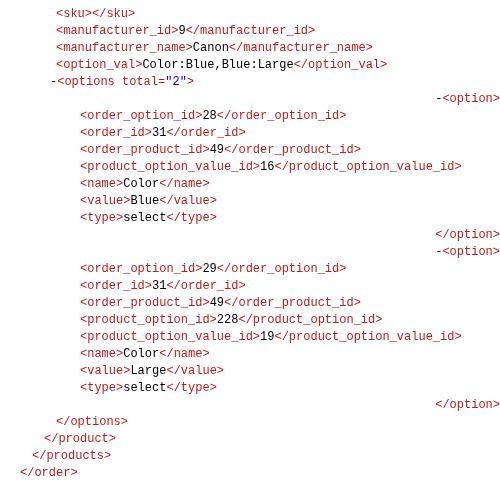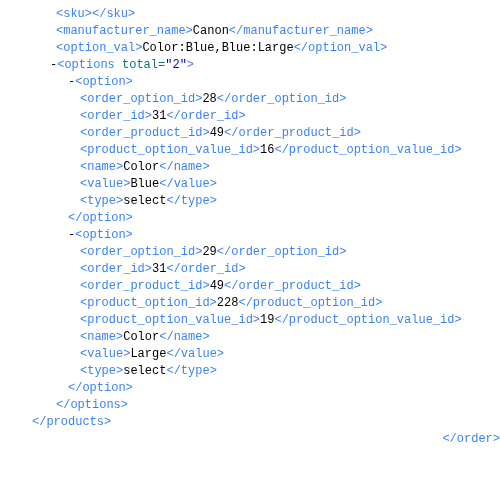--- a/index.html
+++ b/index.html
@@ -5,38 +5,39 @@
   body {
     margin: 0;
     padding: 6px 0 0 0;
     background: #fff;
     font-family: "SimSun", "Courier New", monospace;
     font-size: 12px;
     line-height: 17px;
     white-space: nowrap;
   }
   .line { display: block; }
-  .tag { color: #3b82f6; }
-  .attr-name { color: #0f766e; }
+  .tag { color: #b91c1c; }
+  .attr-name { color: #b91c1c; }
   .attr-val { color: #0000cc; }
   .text { color: #000; }
   .i1 { padding-left: 56px; }
   .i2 { padding-left: 50px; }
-  .i3 { padding-left: 68px; }
+  .i3 { padding-left: 35px; text-align: right; }
   .i4 { padding-left: 80px; }
   .c4 { padding-left: 44px; }
   .c3 { padding-left: 32px; }
-  .c2 { padding-left: 20px; text-align: right; }
+  .c2 { padding-left: 20px; }
   .c1 { padding-left: 8px; }
 </style>
 </head>
 <body>
 
 <div id="code">
     <span class="line i1"><span class="tag">&lt;sku&gt;</span><span class="tag">&lt;/sku&gt;</span></span>
+    <span class="line i1"><span class="tag">&lt;manufacturer_id&gt;</span><span class="text">9</span><span class="tag">&lt;/manufacturer_id&gt;</span></span>
     <span class="line i1"><span class="tag">&lt;manufacturer_name&gt;</span><span class="text">Canon</span><span class="tag">&lt;/manufacturer_name&gt;</span></span>
     <span class="line i1"><span class="tag">&lt;option_val&gt;</span><span class="text">Color:Blue,Blue:Large</span><span class="tag">&lt;/option_val&gt;</span></span>
     <span class="line i2"><span class="text">-</span><span class="tag">&lt;options </span><span class="attr-name">total=</span><span class="attr-val">"2"</span><span class="tag">&gt;</span></span>
     <span class="line i3"><span class="text">-</span><span class="tag">&lt;option&gt;</span></span>
     <span class="line i4"><span class="tag">&lt;order_option_id&gt;</span><span class="text">28</span><span class="tag">&lt;/order_option_id&gt;</span></span>
     <span class="line i4"><span class="tag">&lt;order_id&gt;</span><span class="text">31</span><span class="tag">&lt;/order_id&gt;</span></span>
     <span class="line i4"><span class="tag">&lt;order_product_id&gt;</span><span class="text">49</span><span class="tag">&lt;/order_product_id&gt;</span></span>
     <span class="line i4"><span class="tag">&lt;product_option_value_id&gt;</span><span class="text">16</span><span class="tag">&lt;/product_option_value_id&gt;</span></span>
     <span class="line i4"><span class="tag">&lt;name&gt;</span><span class="text">Color</span><span class="tag">&lt;/name&gt;</span></span>
     <span class="line i4"><span class="tag">&lt;value&gt;</span><span class="text">Blue</span><span class="tag">&lt;/value&gt;</span></span>
@@ -46,16 +47,17 @@
     <span class="line i4"><span class="tag">&lt;order_option_id&gt;</span><span class="text">29</span><span class="tag">&lt;/order_option_id&gt;</span></span>
     <span class="line i4"><span class="tag">&lt;order_id&gt;</span><span class="text">31</span><span class="tag">&lt;/order_id&gt;</span></span>
     <span class="line i4"><span class="tag">&lt;order_product_id&gt;</span><span class="text">49</span><span class="tag">&lt;/order_product_id&gt;</span></span>
     <span class="line i4"><span class="tag">&lt;product_option_id&gt;</span><span class="text">228</span><span class="tag">&lt;/product_option_id&gt;</span></span>
     <span class="line i4"><span class="tag">&lt;product_option_value_id&gt;</span><span class="text">19</span><span class="tag">&lt;/product_option_value_id&gt;</span></span>
     <span class="line i4"><span class="tag">&lt;name&gt;</span><span class="text">Color</span><span class="tag">&lt;/name&gt;</span></span>
     <span class="line i4"><span class="tag">&lt;value&gt;</span><span class="text">Large</span><span class="tag">&lt;/value&gt;</span></span>
     <span class="line i4"><span class="tag">&lt;type&gt;</span><span class="text">select</span><span class="tag">&lt;/type&gt;</span></span>
     <span class="line i3"><span class="tag"> &lt;/option&gt;</span></span>
     <span class="line i1"><span class="tag">&lt;/options&gt;</span></span>
+    <span class="line c4"><span class="tag">&lt;/product&gt;</span></span>
     <span class="line c3"><span class="tag">&lt;/products&gt;</span></span>
     <span class="line c2"><span class="tag">&lt;/order&gt;</span></span>
     <span class="line c1"></span>
   </div>
 
 </body></html>

